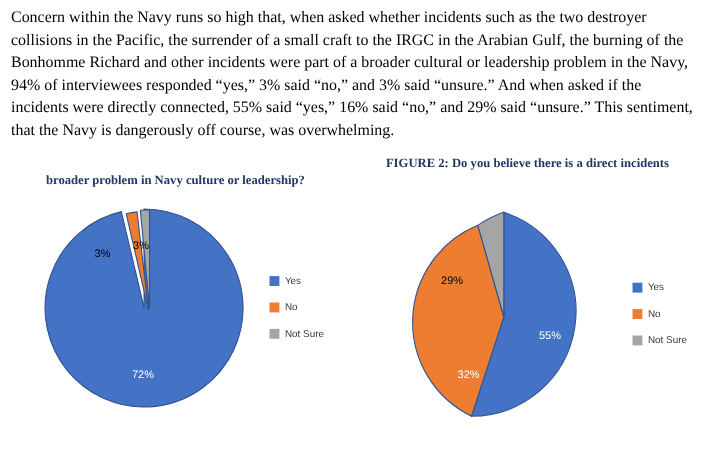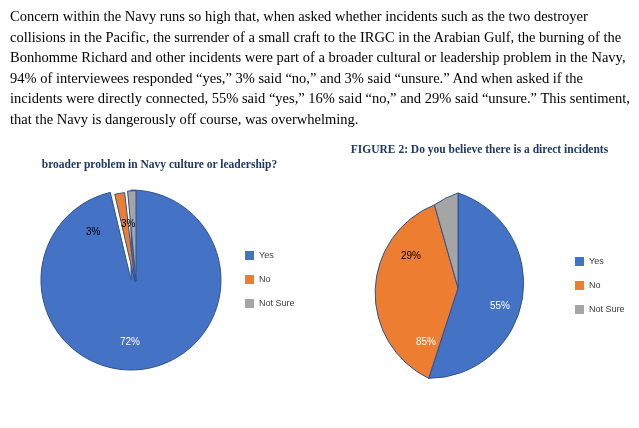--- a/index.html
+++ b/index.html
@@ -155,21 +155,21 @@
         <div class="pie-wrap" style="left:38px; top:10px; width:200px; height:200px;">
           <svg width="200" height="200" viewBox="0 0 200 200">
 
             <path d="M 100 100 L 100 5 A 95 95 0 0 1 70.64 190.35 Z" fill="#4472c4" stroke="#2f528f" stroke-width="1"></path>
 
             <path d="M 100 100 L 70.64 190.35 A 95 95 0 0 1 76.42 16.85 Z" fill="#ed7d31" stroke="#2f528f" stroke-width="1"></path>
 
             <path d="M 100 100 L 76.42 16.85 A 95 95 0 0 1 100 5 Z" fill="#a5a5a5" stroke="#2f528f" stroke-width="1"></path>
           </svg>
           <div class="slice-label" style="left:132px; top:112px;">55%</div>
-          <div class="slice-label" style="left:58px; top:148px;">85%</div>
+          <div class="slice-label" style="left:58px; top:148px;">32%</div>
           <div class="slice-label dark" style="left:43px; top:62px;">29%</div>
         </div>
         <div class="legend" style="left:255px; top:78px;">
           <div class="legend-row">
             <span class="legend-swatch" style="background:#4472c4;"></span>
             <span class="legend-label">Yes</span>
           </div>
           <div class="legend-row">
             <span class="legend-swatch" style="background:#ed7d31;"></span>
             <span class="legend-label">No</span>

